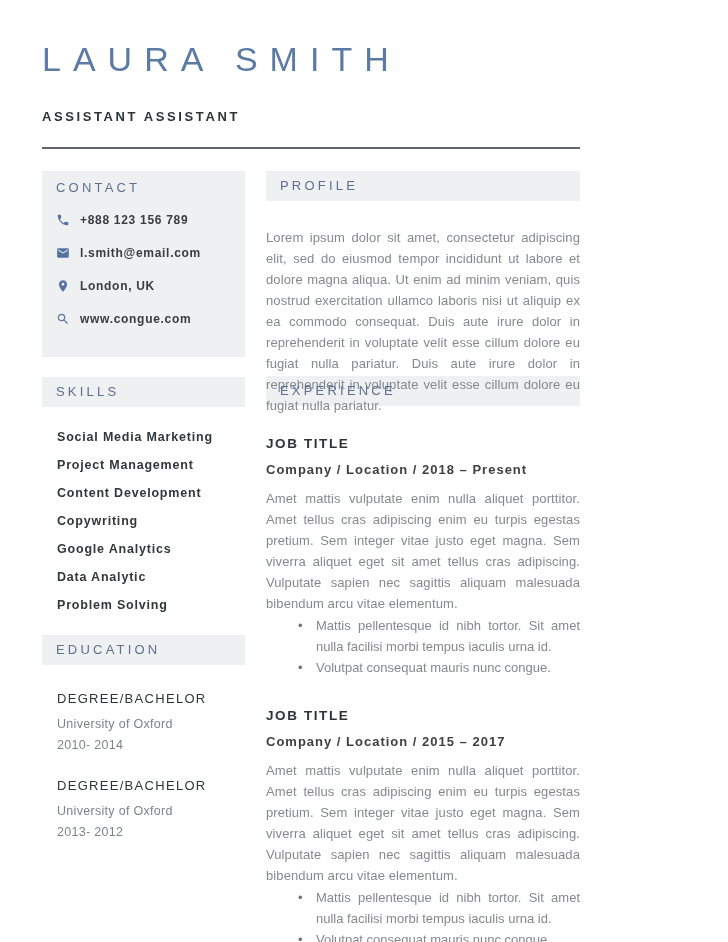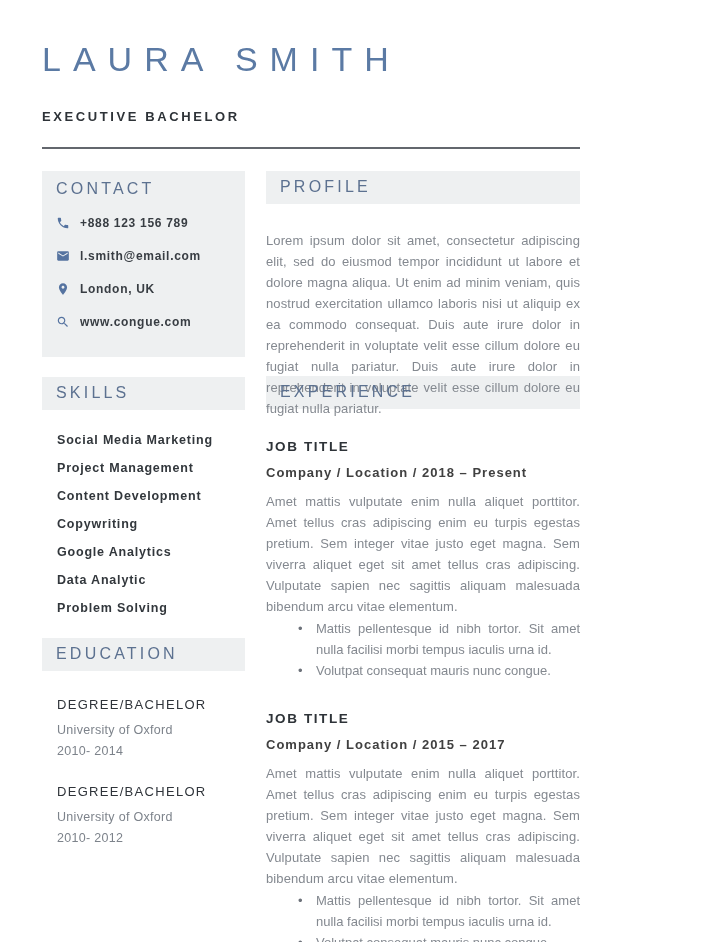--- a/index.html
+++ b/index.html
@@ -20,21 +20,21 @@
   }
   .divider { margin-top:23px; border-top:2px solid #63676d; height:0; }
 
   
   .columns { display:flex; gap:21px; margin-top:22px; align-items:flex-start; }
   .col-left  { width:203px; flex:none; }
   .col-right { flex:1; min-width:0; }
 
   
   .sec-h {
-    margin:0; font-size:16px; font-weight:400; letter-spacing:3.2px;
+    margin:0; font-size:13px; font-weight:400; letter-spacing:3.2px;
     color:#5c7190;
   }
   .bar { background:#eef0f1; padding:7px 14px 8px; }
 
   
   .contact-box {
     background:#eef0f1; box-sizing:border-box; height:186px;
     padding:9px 14px 14px;
   }
   .contact-list { list-style:none; margin:11px 0 0; padding:0; }
@@ -79,21 +79,21 @@
   }
   .job + .job { margin-top:30px; }
 </style>
 </head>
 <body>
 
 <div class="page">
 
   <header>
     <h1 class="name">LAURA SMITH</h1>
-    <div class="role">EXECUTIVE BACHELOR</div>
+    <div class="role">ASSISTANT ASSISTANT</div>
     <div class="divider"></div>
   </header>
 
   <div class="columns">
 
     <aside class="col-left">
 
       <section class="contact-box">
         <h2 class="sec-h">CONTACT</h2>
         <ul class="contact-list">
@@ -148,21 +148,21 @@
       <section>
         <h2 class="sec-h bar">EDUCATION</h2>
         <div class="edu-entry">
           <div class="edu-degree">DEGREE/BACHELOR</div>
           <div class="edu-school">University of Oxford</div>
           <div class="edu-dates">2010- 2014</div>
         </div>
         <div class="edu-entry">
           <div class="edu-degree">DEGREE/BACHELOR</div>
           <div class="edu-school">University of Oxford</div>
-          <div class="edu-dates">2010- 2012</div>
+          <div class="edu-dates">2013- 2012</div>
         </div>
       </section>
 
     </aside>
 
     <main class="col-right">
 
       <section class="sec-profile">
         <h2 class="sec-h bar">PROFILE</h2>
         <p class="body-text">Lorem ipsum dolor sit amet, consectetur adipiscing elit, sed do eiusmod tempor incididunt ut labore et dolore magna aliqua. Ut enim ad minim veniam, quis nostrud exercitation ullamco laboris nisi ut aliquip ex ea commodo consequat. Duis aute irure dolor in reprehenderit in voluptate velit esse cillum dolore eu fugiat nulla pariatur. Duis aute irure dolor in reprehenderit in voluptate velit esse cillum dolore eu fugiat nulla pariatur.</p>

